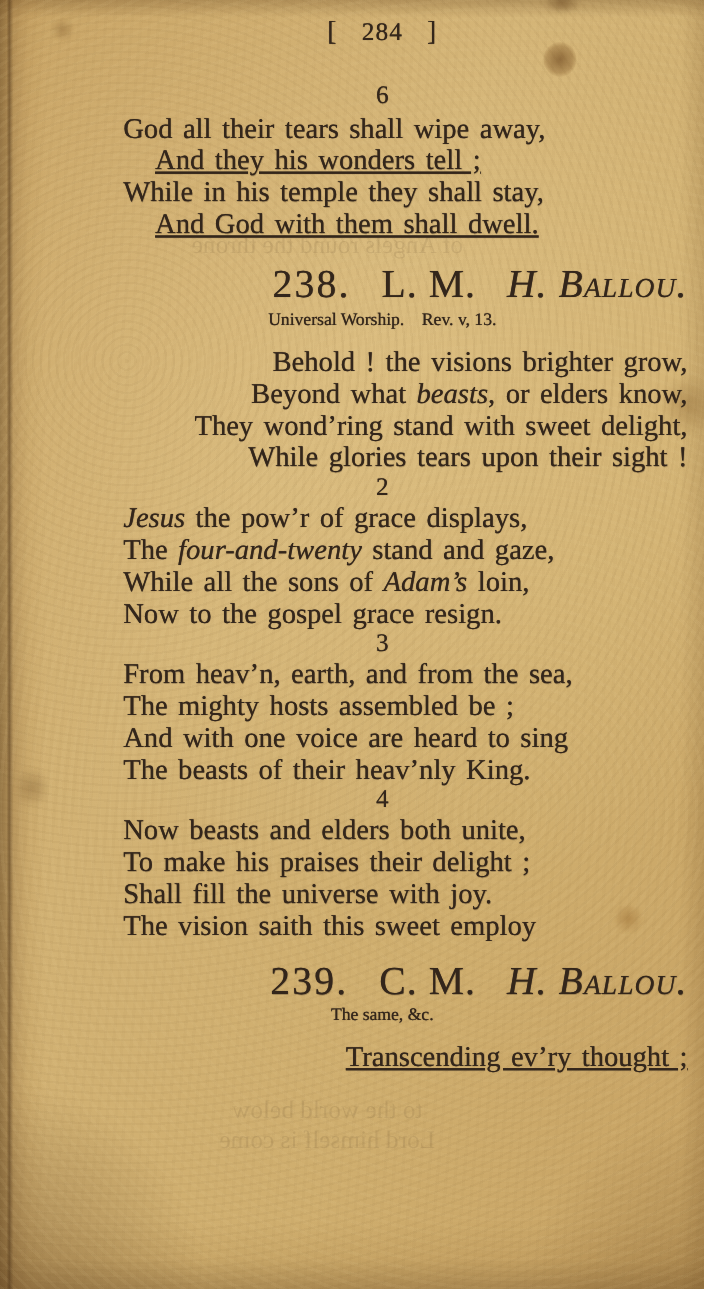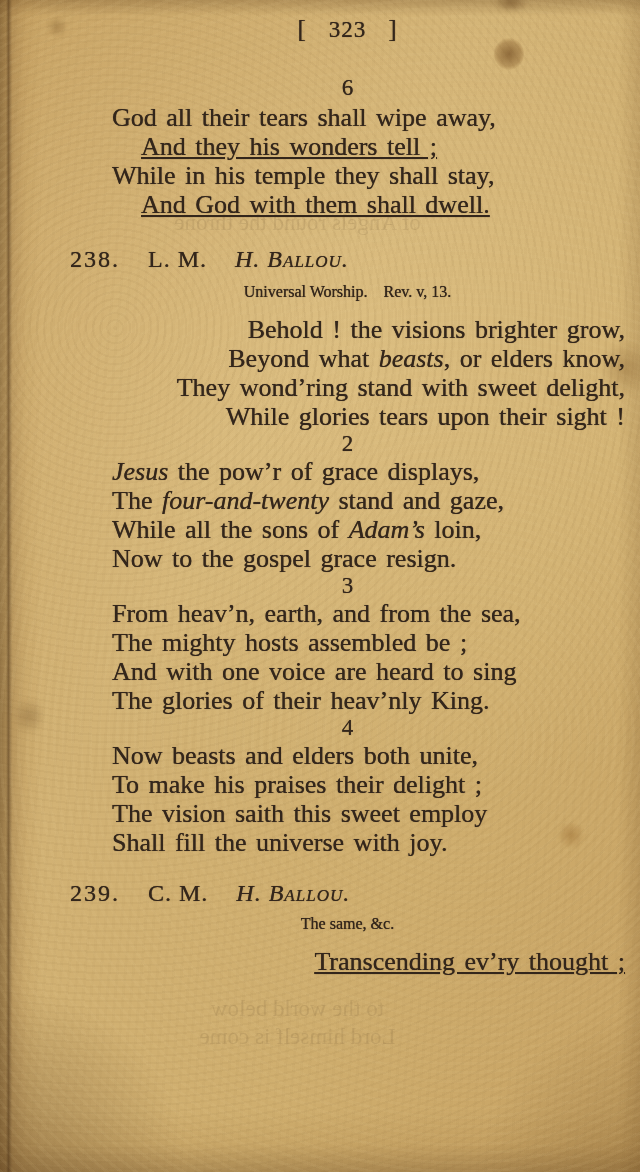--- a/index.html
+++ b/index.html
@@ -65,22 +65,22 @@
 
   .verse{margin:0;}
   .verse .line, .cont-verse .line{
     font-size:26px;line-height:29px;padding-left:87px;word-spacing:3px;white-space:pre-wrap;
   }
   .verse .line.indent, .cont-verse .line.indent{padding-left:116px;text-decoration:underline;}
   .line i{font-style:italic;margin-top:32px;}
   .cont-verse{margin-top:2px;}
 
   .hymn-heading{
-    margin-top:24px;line-height:32px;font-size:24px;
-    display:flex;justify-content:flex-start;align-items:baseline;column-gap:38px;padding-left:45px;gap:28px;
+    margin-top:24px;line-height:32px;font-size:36px;
+    display:flex;justify-content:flex-end;align-items:baseline;column-gap:38px;padding-left:45px;gap:28px;
   }
   .hymn-heading .num{letter-spacing:2px;}
   .hymn-heading .meter{letter-spacing:1px;}
   .hymn-heading .author{font-style:italic;font-variant:small-caps;letter-spacing:1px;}
   .hymn-heading.second{margin-top:20px;}
 
   .subtitle{
     margin-top:4px;font-size:16px;line-height:26px;
     display:flex;justify-content:center;column-gap:16px;padding-left:45px;
   }
@@ -116,21 +116,21 @@
   <div class="stain s6"></div>
 
   <div class="bleed b1">of Angels round the throne</div>
   <div class="bleed b2">to the world below</div>
   <div class="bleed b3">Lord himself is come</div>
 
   <div class="content ink">
 
     <div class="header-row">
       <span class="bracket">[</span>
-      <span>323</span>
+      <span>284</span>
       <span class="bracket">]</span>
     </div>
 
     <section>
       <div class="big-num first centered">6</div>
       <div class="cont-verse">
           <div class="line">God all their tears shall wipe away,</div>
           <div class="line indent">And they his wonders tell ;</div>
           <div class="line">While in his temple they shall stay,</div>
           <div class="line indent">And God with them shall dwell.</div>
@@ -159,28 +159,28 @@
             <div class="line"><i>Jesus</i> the pow’r of grace displays,</div>
             <div class="line">The <i>four-and-twenty</i> stand and gaze,</div>
             <div class="line">While all the sons of <i>Adam’s</i> loin,</div>
             <div class="line">Now to the gospel grace resign.</div>
           </div>
           <div class="verse-num">3</div>
           <div class="verse">
             <div class="line">From heav’n, earth, and from the sea,</div>
             <div class="line">The mighty hosts assembled be ;</div>
             <div class="line">And with one voice are heard to sing</div>
-            <div class="line">The glories of their heav’nly King.</div>
+            <div class="line">The beasts of their heav’nly King.</div>
           </div>
           <div class="verse-num">4</div>
           <div class="verse">
             <div class="line">Now beasts and elders both unite,</div>
             <div class="line">To make his praises their delight ;</div>
+            <div class="line">Shall fill the universe with joy.</div>
             <div class="line">The vision saith this sweet employ</div>
-            <div class="line">Shall fill the universe with joy.</div>
           </div>
         </div>
     </section>
 
     <section>
       <div class="hymn-heading second">
         <span class="num">239.</span>
         <span class="meter">C. M.</span>
         <span class="author">H. Ballou.</span>
       </div>

